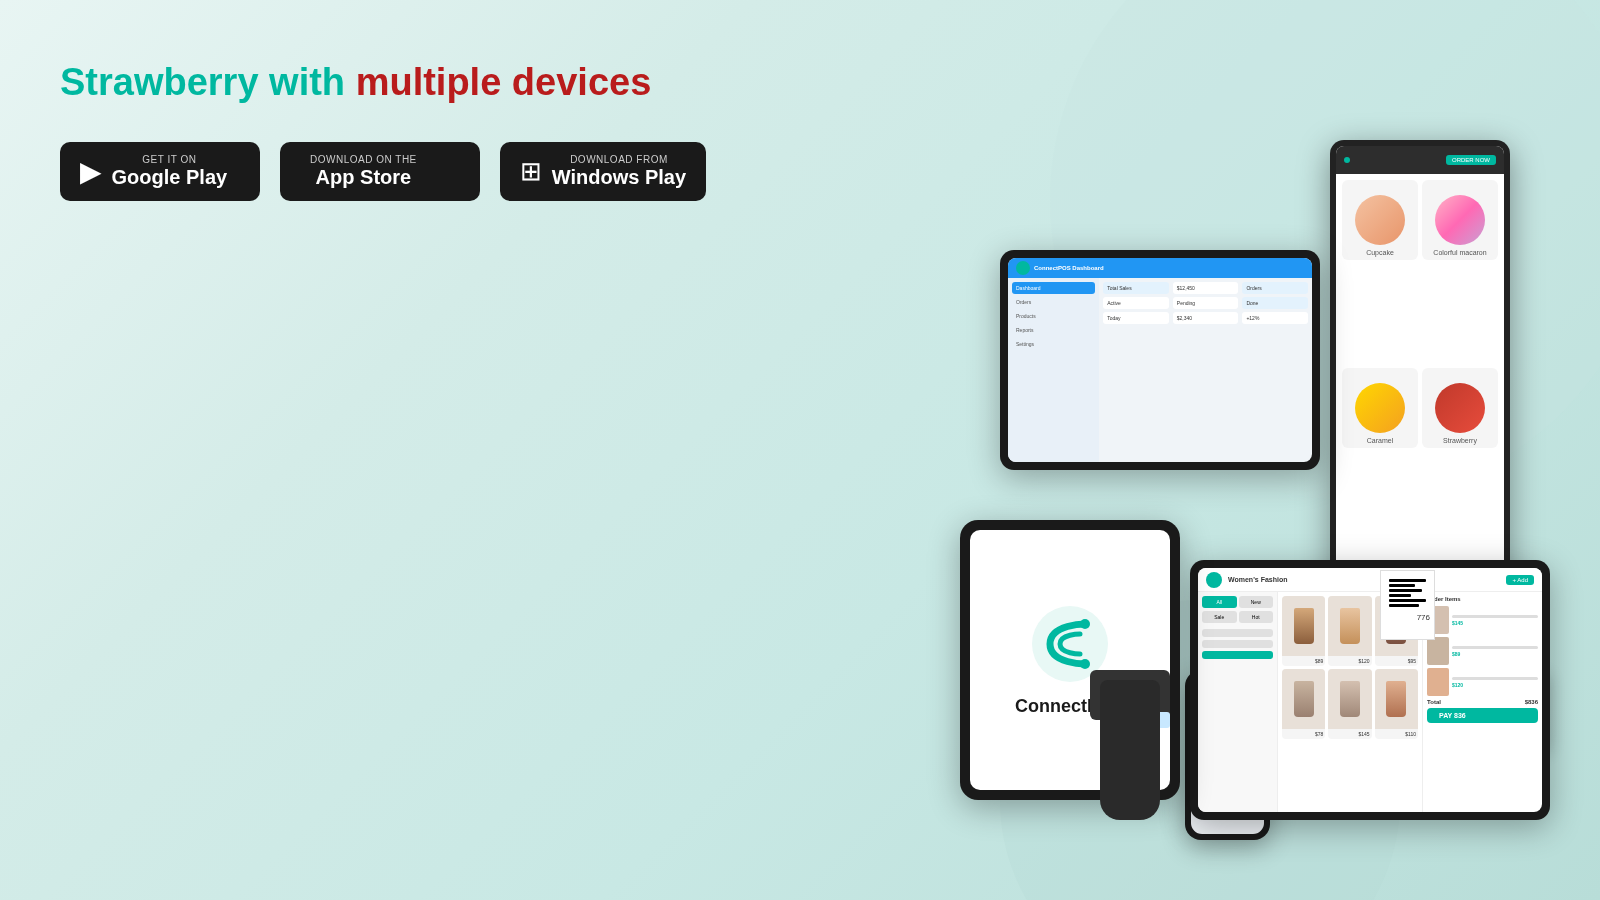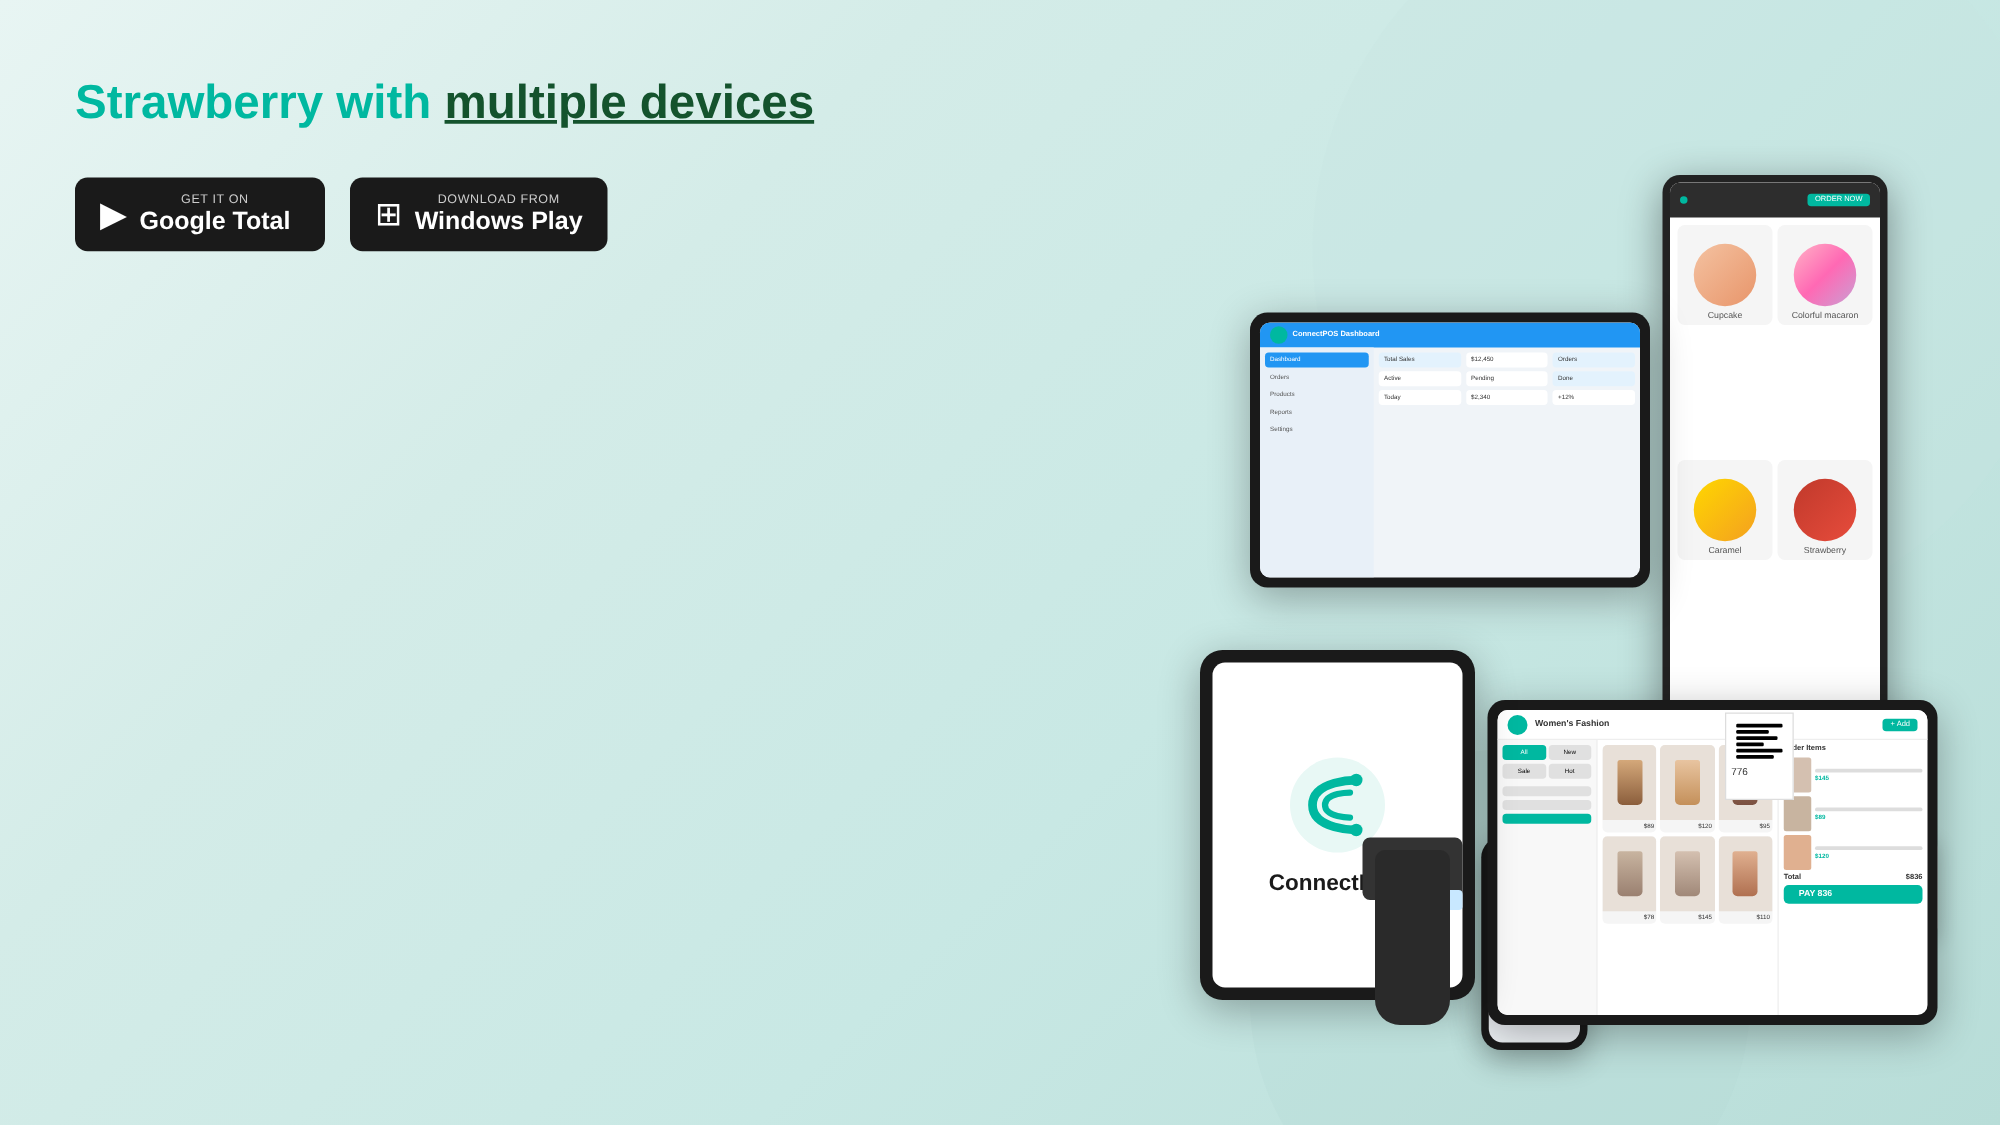--- a/index.html
+++ b/index.html
@@ -792,21 +792,21 @@
 
     .barcode-line {
       height: 3px;
       background: #000;
       border-radius: 1px;
     }
 
     .barcode-number {
       font-size: 8px;
       color: #333;
-      text-align: left;
+      text-align: right;
       margin-top: 2px;
     }
 
     .receipt-barcode {
       position: absolute;
       top: 450px;
       right: 165px;
       width: 55px;
       height: 70px;
       background: #fff;
@@ -816,34 +816,41 @@
     }
   </style>
 </head>
 <body>
 
 <div class="bg-shape-1"></div>
 <div class="bg-shape-2"></div>
 
 <div class="content-area">
   <h1 class="main-title">
-    <span>Strawberry with </span><span style="color:#14532d;text-decoration:underline;">multiple devices</span>
+    <span>Strawberry with </span><span style="color:#b91c1c;">multiple devices</span>
   </h1>
 
 
   <div class="store-buttons">
 
     <button class="store-btn">
       <span class="store-btn-icon" style="font-size:28px;">▶</span>
       <span class="store-btn-text">
         <span class="store-btn-small">GET IT ON</span>
-        <span class="store-btn-large">Google Total</span>
+        <span class="store-btn-large">Google Play</span>
       </span>
     </button>
 
+    <button class="store-btn">
+      <span class="store-btn-icon" style="font-size:26px;"></span>
+      <span class="store-btn-text">
+        <span class="store-btn-small">Download on the</span>
+        <span class="store-btn-large">App Store</span>
+      </span>
+    </button>
 
     <button class="store-btn">
       <span class="store-btn-icon" style="font-size:26px;">⊞</span>
       <span class="store-btn-text">
         <span class="store-btn-small">Download from</span>
         <span class="store-btn-large">Windows Play</span>
       </span>
     </button>
 
   </div>

